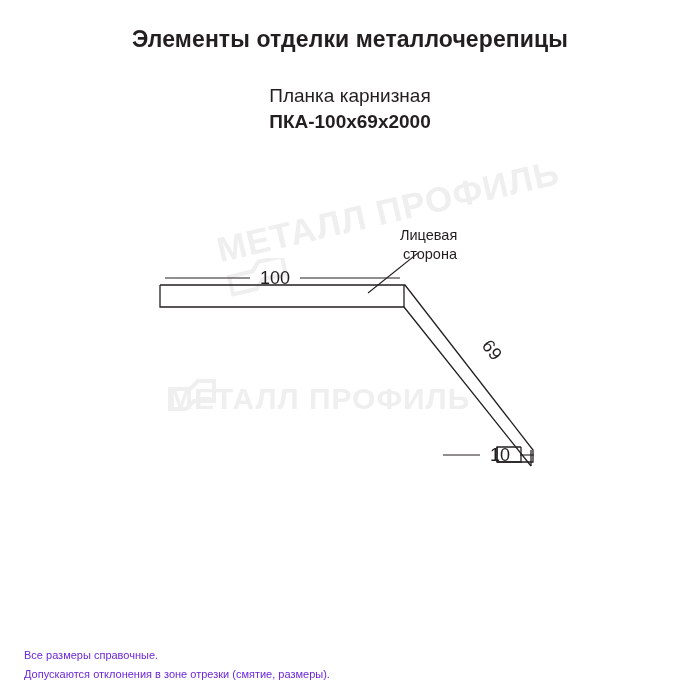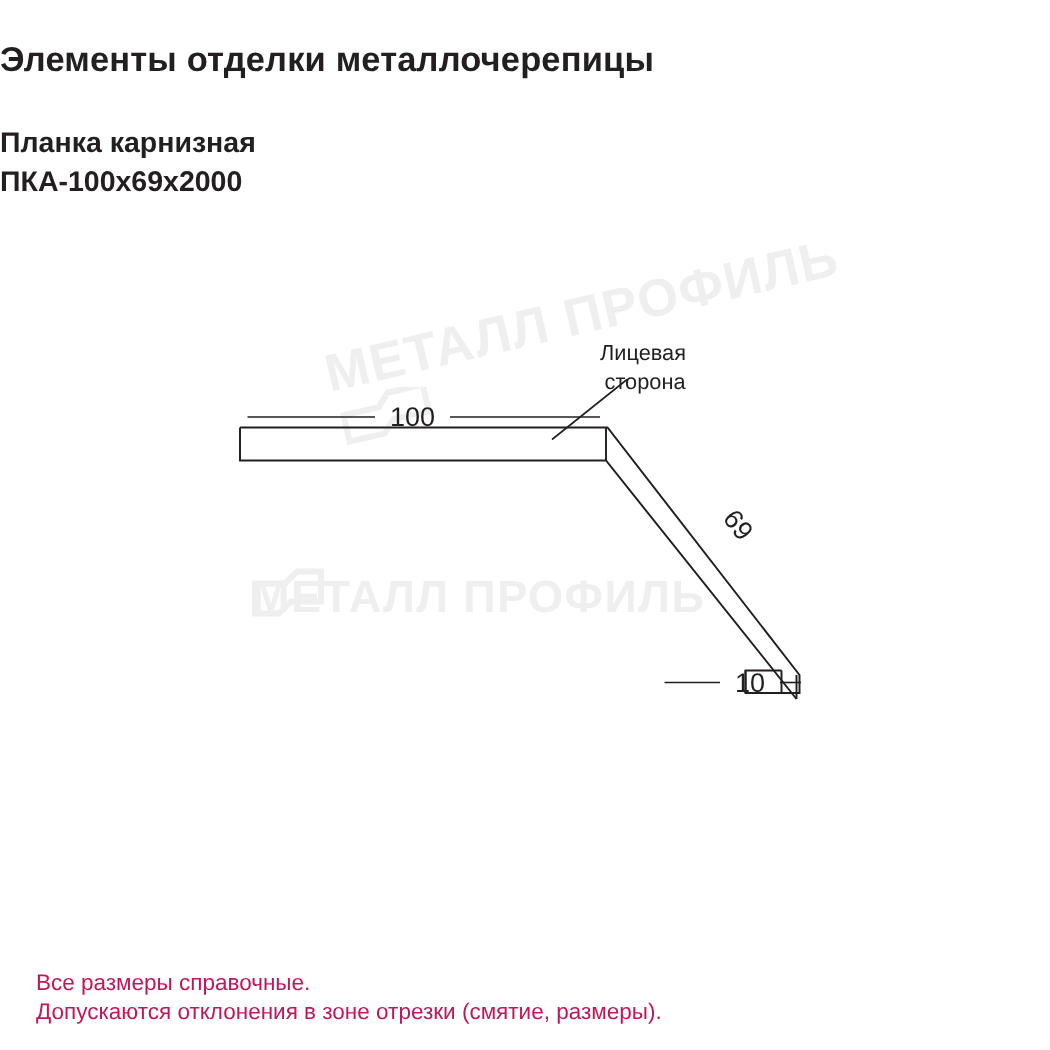--- a/index.html
+++ b/index.html
@@ -18,53 +18,54 @@
   .page {
     position: relative;
     width: 700px;
     height: 700px;
   }
   .title-block {
     position: absolute;
     top: 24px;
     left: 0;
     width: 700px;
+    text-align: center;
   }
   .title-main {
     font-size: 23px;
     font-weight: bold;
     letter-spacing: 0.1px;
     line-height: 30px;
   }
   .title-sub {
     font-size: 19px;
-    font-weight: bold;
+    font-weight: normal;
     margin-top: 29px;
     line-height: 26px;
   }
   .title-code {
     font-size: 19px;
     font-weight: bold;
     margin-top: 0;
     line-height: 26px;
   }
   .drawing {
     position: absolute;
     top: 160px;
     left: 0;
     width: 700px;
     height: 400px;
   }
   .footer {
     position: absolute;
     left: 24px;
     bottom: 16px;
-    font-size: 15px;
+    font-size: 11px;
     line-height: 19px;
-    color: #be185d;
+    color: #6d28d9;
   }
   .watermark {
     position: absolute;
     pointer-events: none;
     color: #efefef;
     font-weight: bold;
     white-space: nowrap;
     user-select: none;
   }
   .wm1 {

